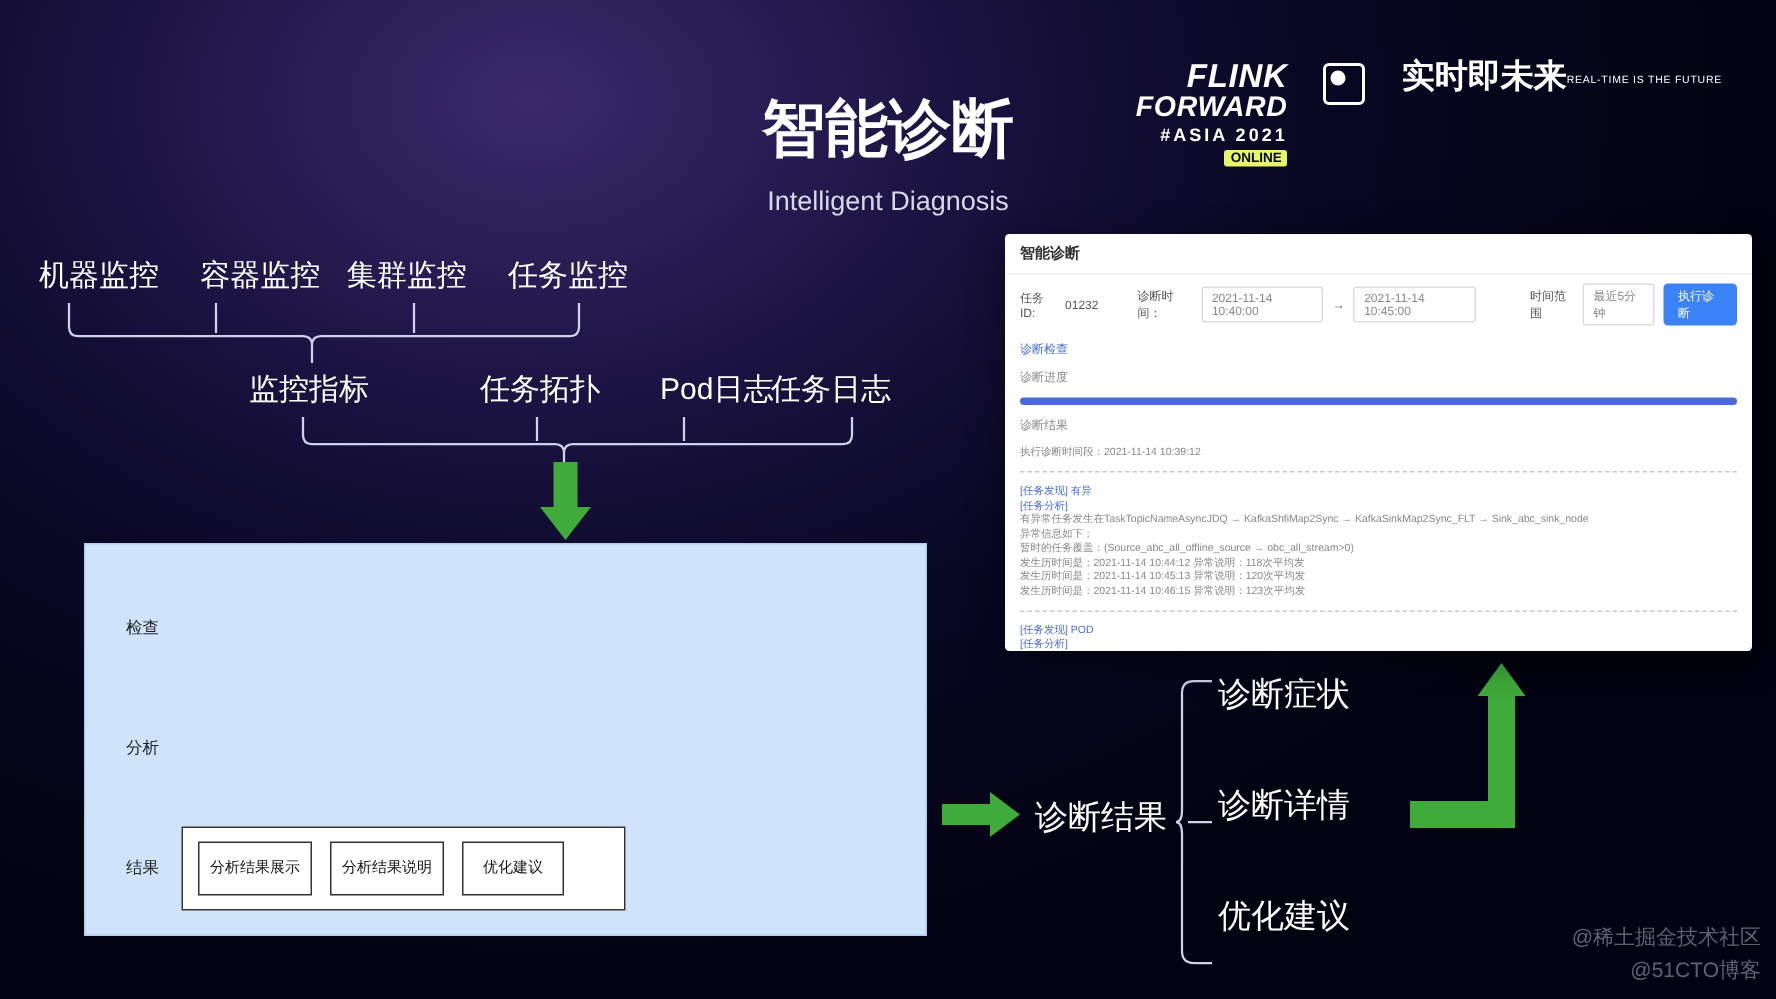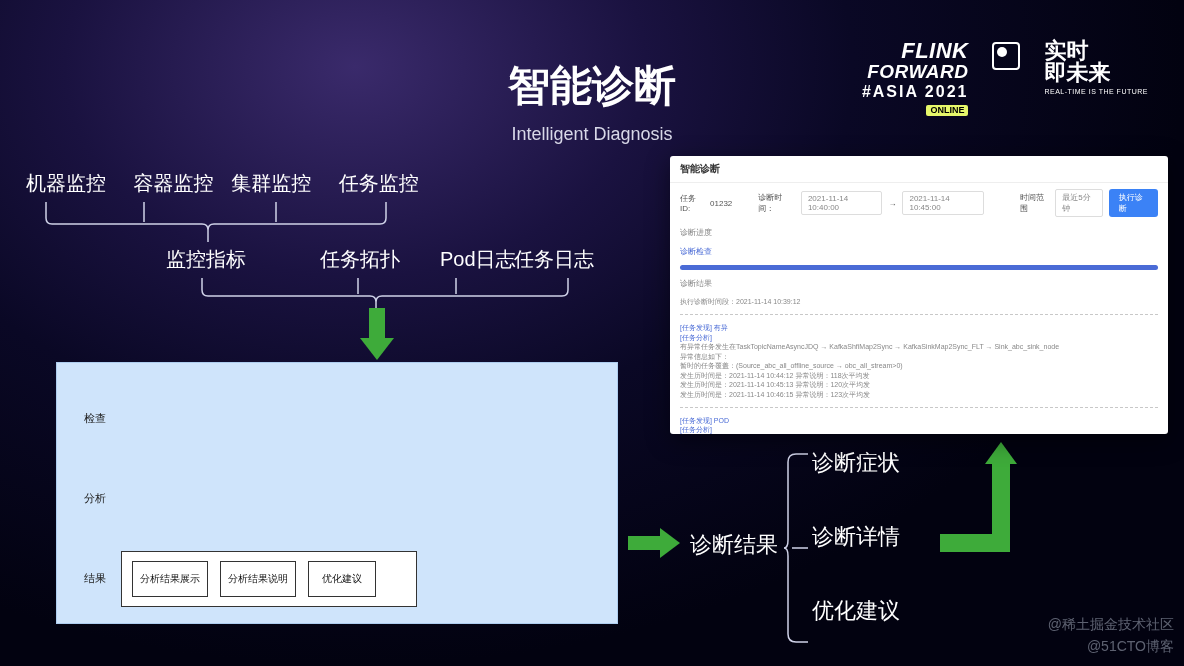--- a/index.html
+++ b/index.html
@@ -6,25 +6,25 @@
   .stage{position:relative;width:1184px;height:666px;background:radial-gradient(ellipse 70% 90% at 30% 10%,#3a2a6b 0%,#1a1240 35%,#0a0825 60%,#020210 100%);color:#fff}
   
   .wm{position:absolute;right:10px;color:#a8b0c0;opacity:.55;font-size:14px}
   .wm1{bottom:32px}
   .wm2{bottom:10px}
   
   .logo{position:absolute;top:40px;right:36px;display:flex;align-items:flex-start;gap:24px}
   .ff{font-family:Arial,Helvetica,sans-serif;text-align:right;line-height:1}
   .ff .l1{font-size:22px;font-weight:900;font-style:italic;letter-spacing:.5px}
   .ff .l2{font-size:19px;font-weight:900;font-style:italic;letter-spacing:.5px}
-  .ff .l3{font-size:16px;font-weight:900;letter-spacing:2px;margin-top:3px}
+  .ff .l3{font-size:12px;font-weight:900;letter-spacing:2px;margin-top:3px}
   .ff .l4{display:inline-block;background:#e6f76a;color:#000;font-size:9px;font-weight:900;padding:1px 4px;border-radius:2px;margin-top:2px}
   .sq{width:24px;height:24px;border:2px solid #fff;border-radius:4px;position:relative;margin-top:2px}
   .sq:after{content:"";position:absolute;width:10px;height:10px;border-radius:50%;background:#fff;left:3px;top:3px}
-  .cn{display:flex;flex-direction:column;align-items:flex-start;line-height:1}
+  .cn{display:flex;align-items:center;line-height:1}
   .cn .big{font-size:22px;font-weight:700}
   .cn .sub{font-size:7px;letter-spacing:.5px;margin-top:4px}
   
   .title{position:absolute;left:0;right:0;top:58px;text-align:center}
   .title h1{margin:0;font-size:42px;font-weight:600}
   .title .sub{margin-top:10px;font-size:18px;color:#d8d8e8}
   
   .cats{position:absolute;top:170px;left:26px;font-size:20px;font-weight:500;color:#fff;white-space:nowrap}
   .cats span{display:inline-block}
   .bracket{stroke:#cfd2e8;fill:none;stroke-width:1.5}
@@ -158,22 +158,22 @@
       <span>任务ID:</span>
       <span>01232</span>
       <span style="margin-left:20px">诊断时间：</span>
       <span class="box">2021-11-14 10:40:00</span>
       <span>→</span>
       <span class="box">2021-11-14 10:45:00</span>
       <span style="margin-left:30px">时间范围</span>
       <span class="box">最近5分钟</span>
       <span class="btn">执行诊断</span>
     </div>
+    <div class="sec link">诊断检查</div>
     <div class="sec" style="color:#888">诊断进度</div>
-    <div class="sec link">诊断检查</div>
     <div class="bar"></div>
     <div class="sec" style="color:#888">诊断结果</div>
     <div class="sec link tiny">执行诊断时间段：2021-11-14 10:39:12</div>
     <div class="dash"></div>
     <div class="sec tiny">
       <span class="tag">[任务发现] 有异</span><br>
       <span class="tag">[任务分析]</span>
       <div style="white-space:pre-line">有异常任务发生在TaskTopicNameAsyncJDQ → KafkaShfiMap2Sync → KafkaSinkMap2Sync_FLT → Sink_abc_sink_node
 异常信息如下：
 暂时的任务覆盖：(Source_abc_all_offline_source → obc_all_stream&gt;0)

